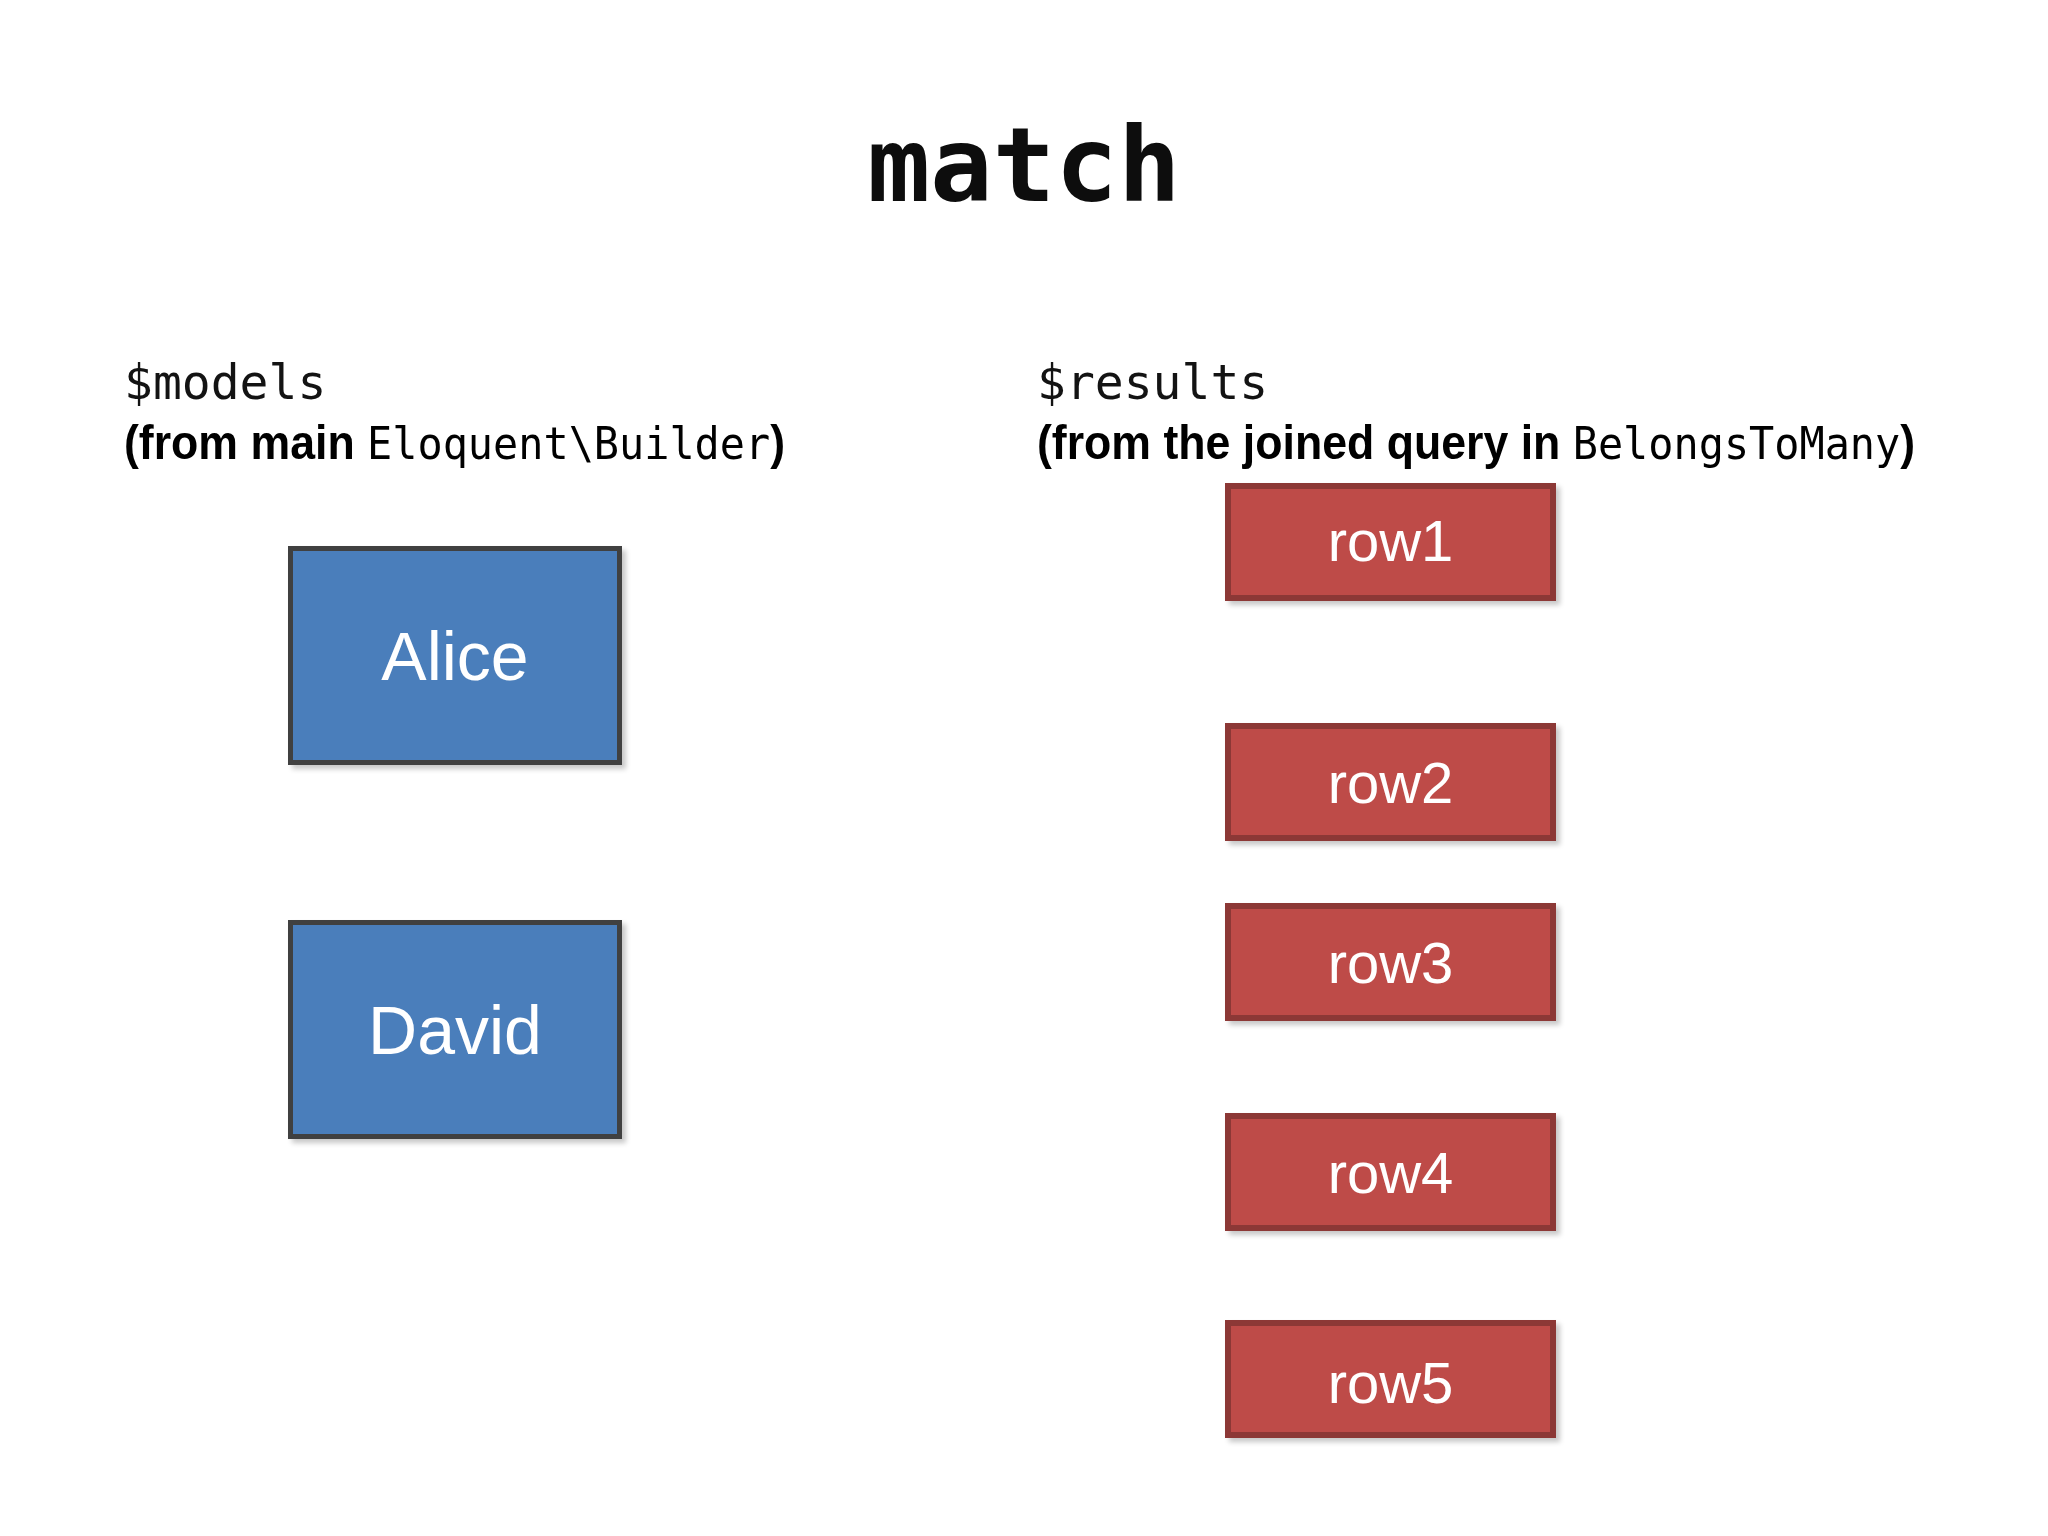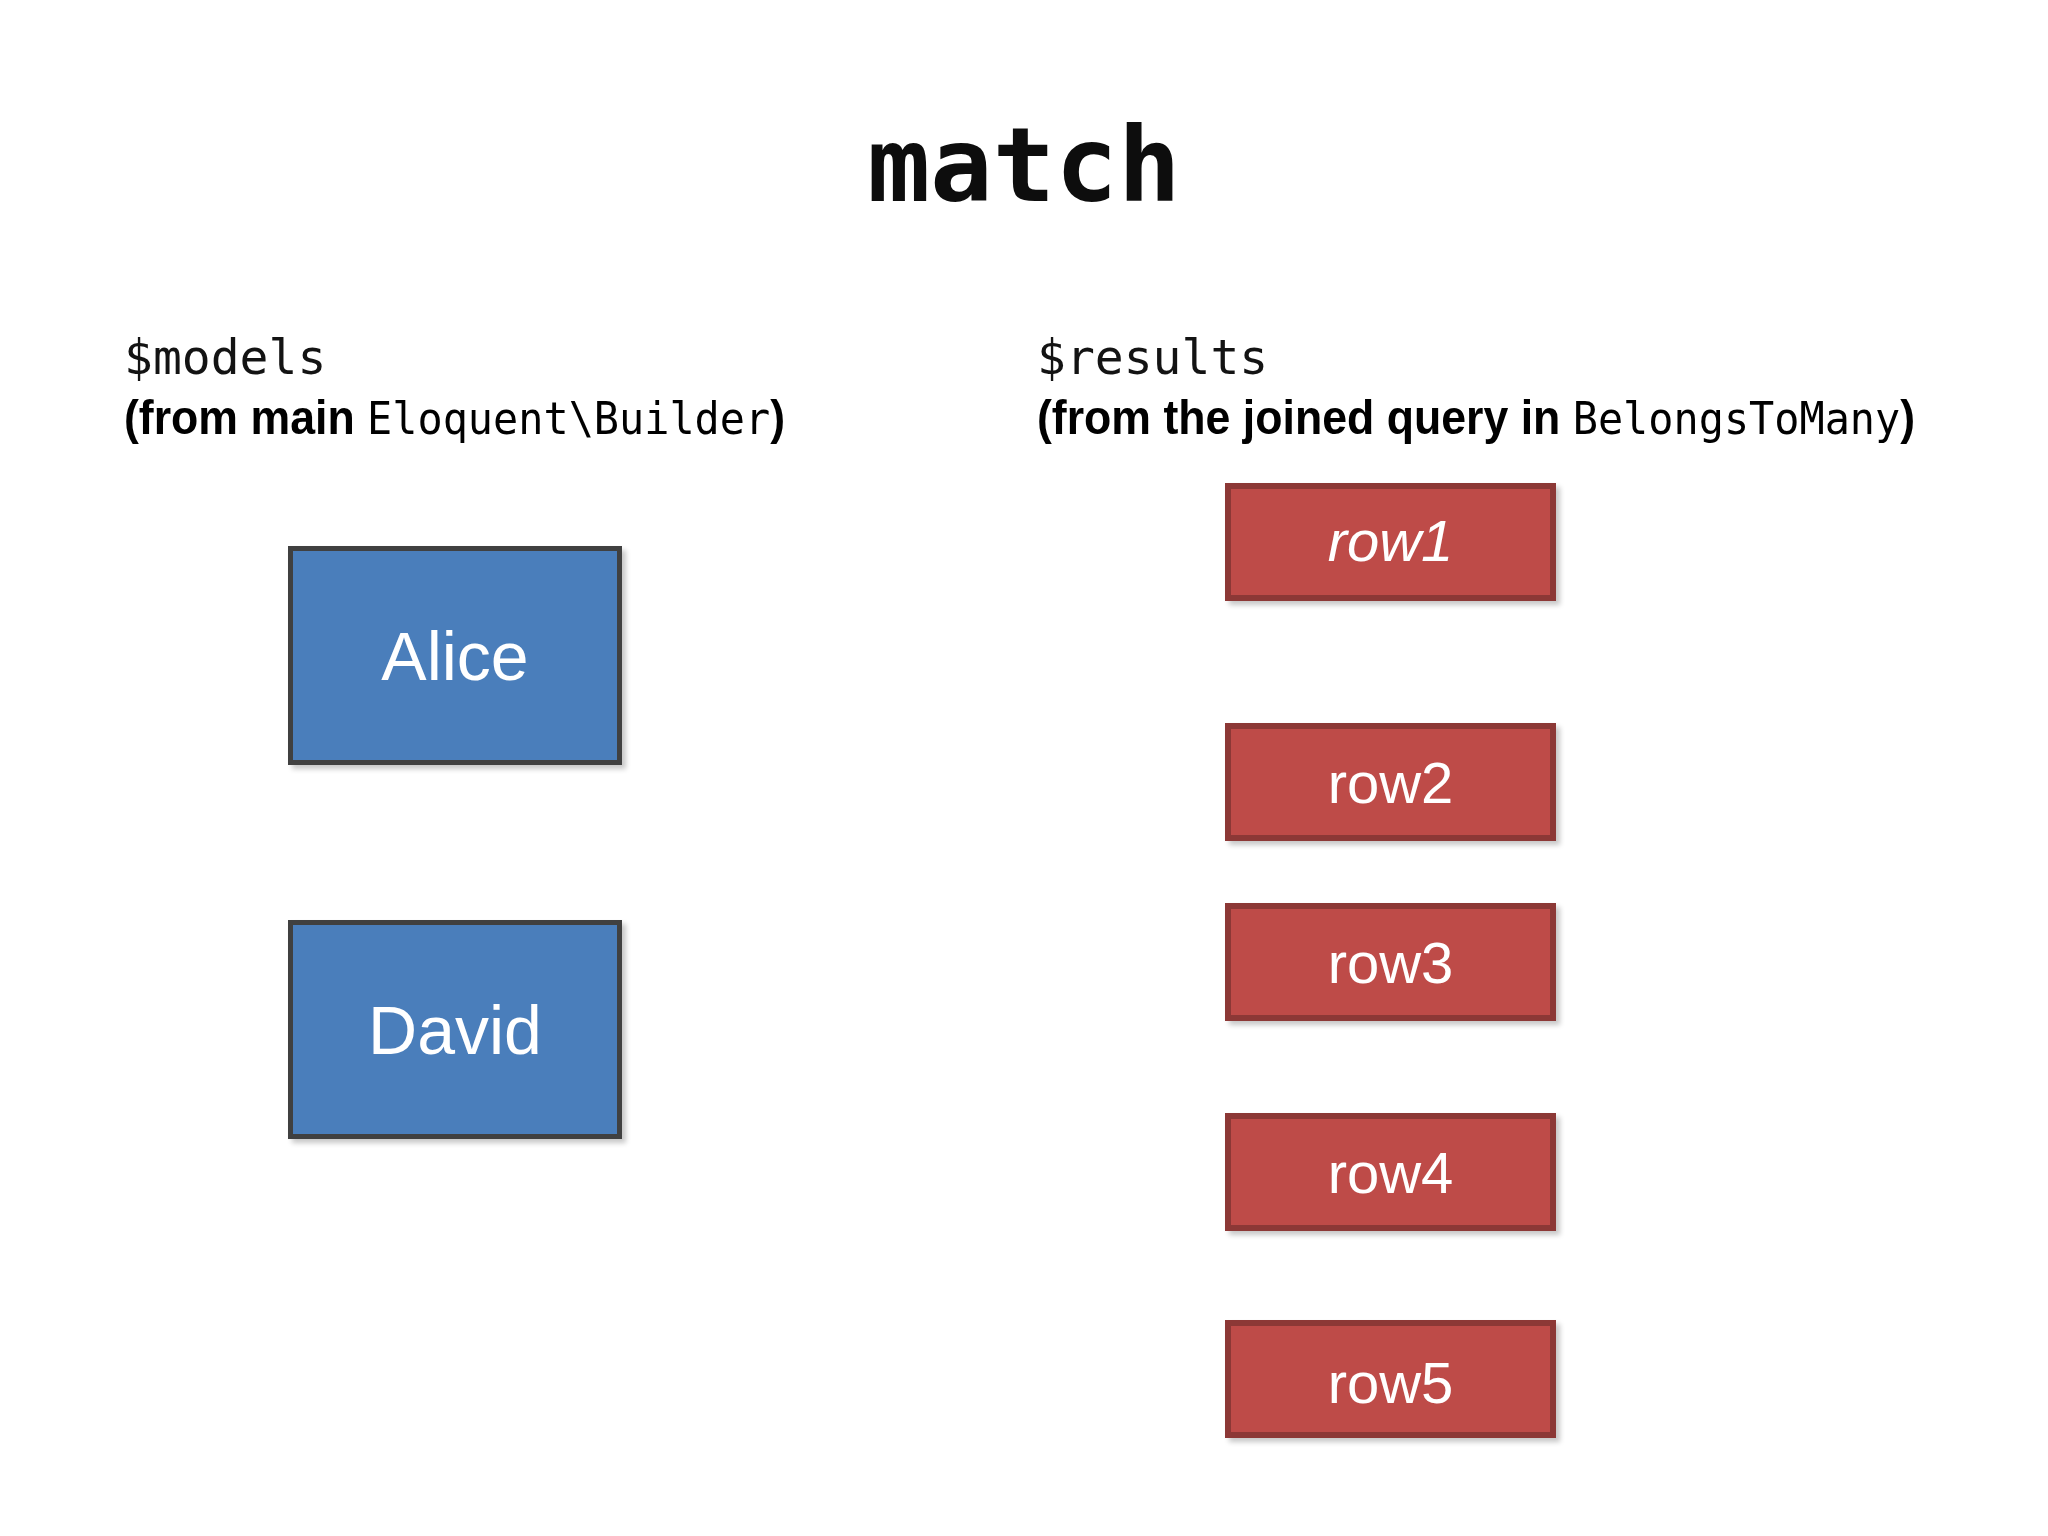--- a/index.html
+++ b/index.html
@@ -32,20 +32,21 @@
     color: #0d0d0d;
     letter-spacing: 0px;
     white-space: pre;
   }
 
   
   .caption {
     position: absolute;
     color: #000000;
     white-space: nowrap;
+    margin-top: 25px;
   }
   .caption .var {
     display: block;
     font-family: "DejaVu Sans Mono", "Liberation Mono", monospace;
     font-weight: 400;
     font-size: 48px;
     line-height: 60px;
     color: #131313;
   }
   .caption .sub {
@@ -91,21 +92,21 @@
     background: #BE4B48;
     border: 6px solid #8C3836;
     font-size: 58px;
     left: 1225px;
     width: 331px;
     height: 118px;
   }
   #box-alice { top: 546px; }
   #box-david { top: 920px; }
 
-  #box-row1 { top: 483px; align-items: flex-start; padding-top: 18px; font-style: italic; }
+  #box-row1 { top: 483px; align-items: flex-start; padding-top: 18px; }
   #box-row2 { top: 723px; }
   #box-row3 { top: 903px; }
   #box-row4 { top: 1113px; }
   #box-row5 { top: 1320px; align-items: flex-end; padding-bottom: 16px; }
 </style>
 </head>
 <body>
 
 <div id="slide">
 

